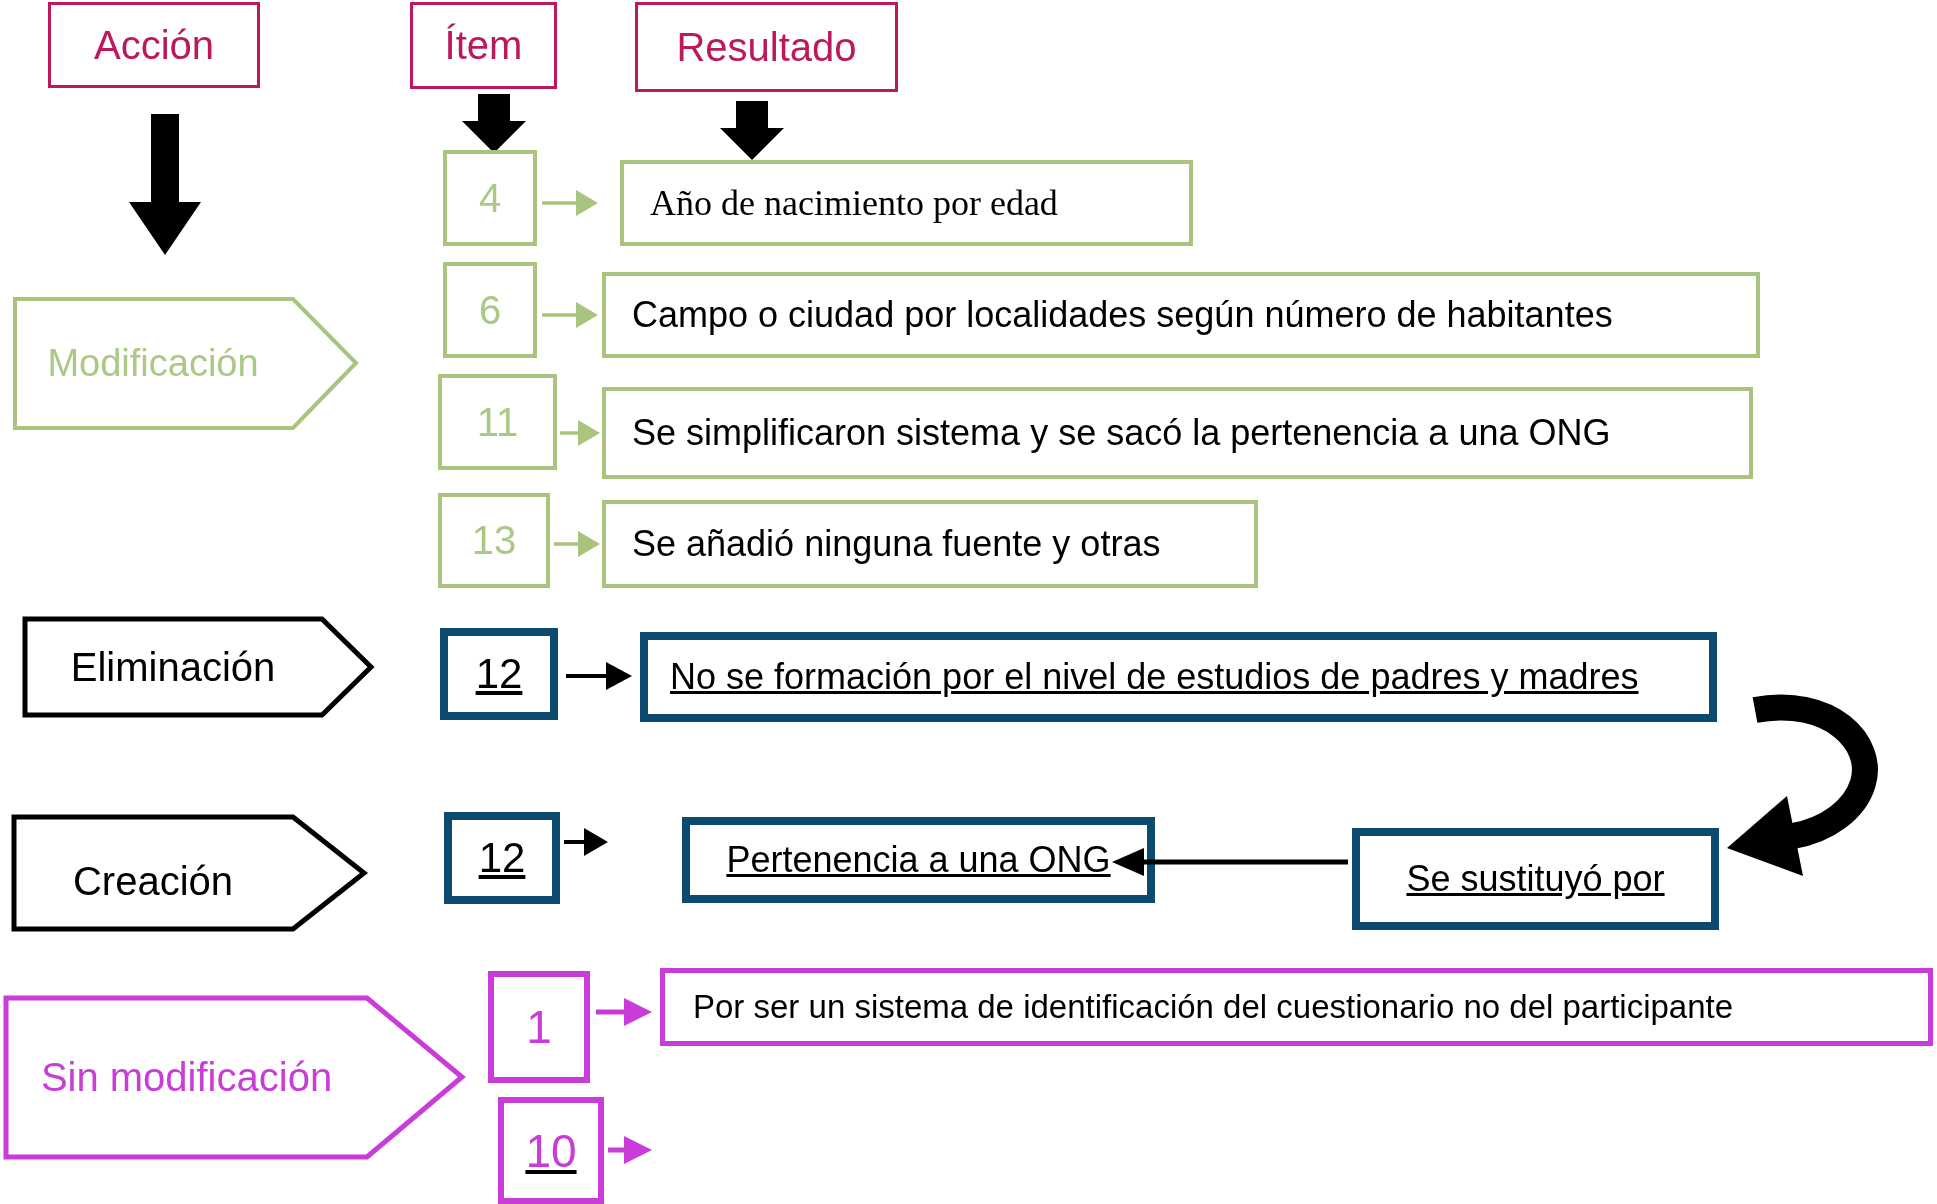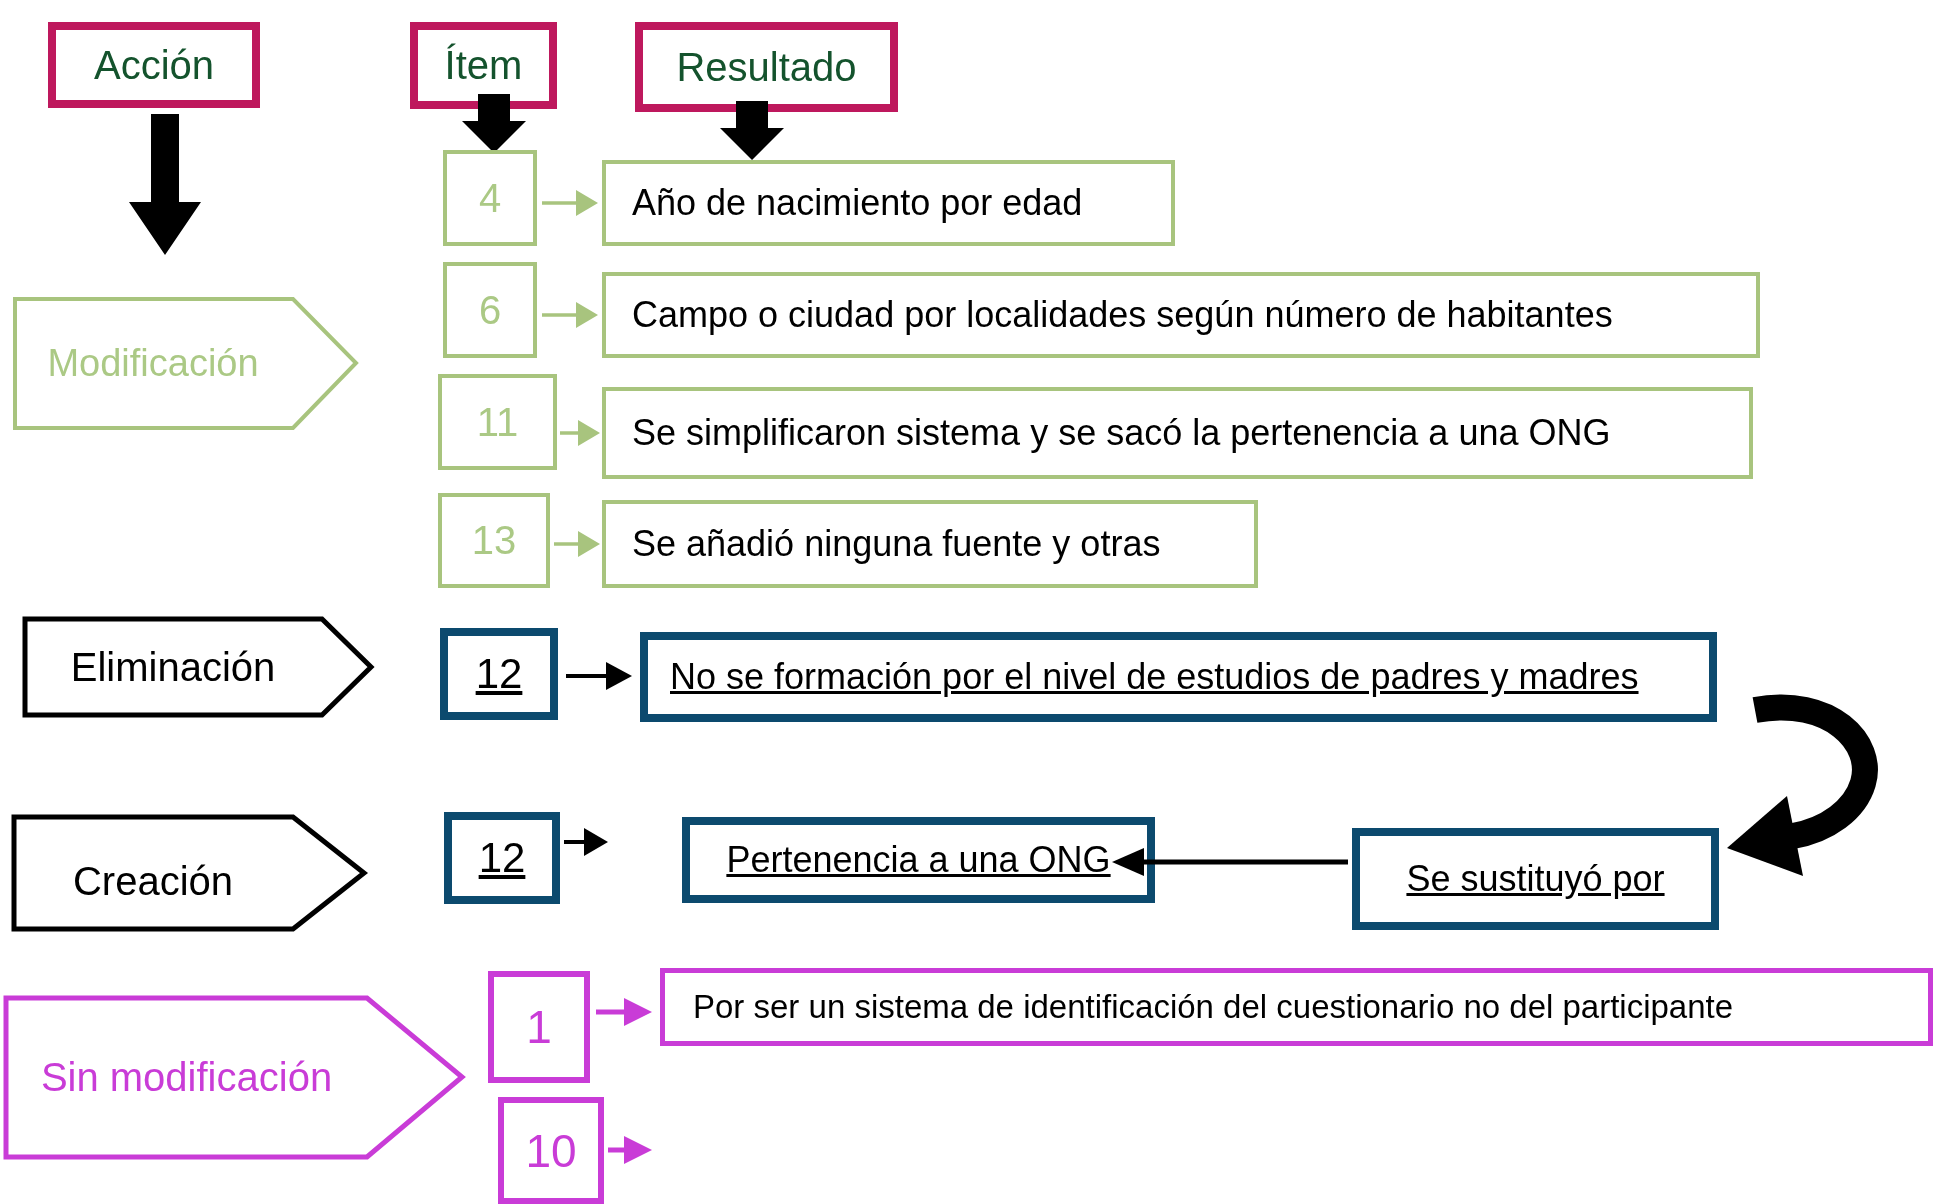--- a/index.html
+++ b/index.html
@@ -3,23 +3,23 @@
 <meta charset="utf-8">
 <style>
   html,body{margin:0;padding:0;background:#fff;}
   *{box-sizing:border-box;}
   .stage{
     position:relative;width:1937px;height:1204px;background:#ffffff;
     font-family:"Liberation Sans",sans-serif;color:#000;overflow:hidden;
   }
   .abs{position:absolute;}
   .hdr{
-    border:8px solid #be185d;background:#fff;
+    border:3px solid #be185d;background:#fff;
     display:flex;align-items:center;justify-content:center;
-    font-size:40px;color:#14532d;margin-top:20px;
+    font-size:40px;color:#be185d;
   }
   .ibox{
     background:#fff;display:flex;align-items:center;justify-content:center;
   }
   .rbox{
     background:#fff;display:flex;align-items:center;
   }
   .centered{justify-content:center;}
   .b-green{border:4px solid #A8C47E;}
   .b-black{border:8px solid #0c4a6e;text-decoration:underline;}
@@ -89,21 +89,21 @@
   </svg>
   <svg class="conn" style="left:560px;top:415px;" width="42" height="36">
     <line x1="0" y1="18" x2="18" y2="18" stroke="#A8C47E" stroke-width="3.5"></line>
     <polygon points="18,5 18,31 40,18" fill="#A8C47E"></polygon>
   </svg>
   <svg class="conn" style="left:554px;top:526px;" width="48" height="36">
     <line x1="0" y1="18" x2="24" y2="18" stroke="#A8C47E" stroke-width="3.5"></line>
     <polygon points="24,5 24,31 46,18" fill="#A8C47E"></polygon>
   </svg>
 
-  <div class="abs rbox res b-green" style="left:602px;top:160px;width:573px;height:86px;">Año de nacimiento por edad</div>
+  <div class="abs rbox res b-green" style="left:620px;top:160px;width:573px;height:86px;font-family:Liberation Serif, serif;">Año de nacimiento por edad</div>
   <div class="abs rbox res b-green" style="left:602px;top:272px;width:1158px;height:86px;">Campo o ciudad por localidades según número de habitantes</div>
   <div class="abs rbox res b-green" style="left:602px;top:387px;width:1151px;height:92px;">Se simplificaron sistema y se sacó la pertenencia a una ONG</div>
   <div class="abs rbox res b-green" style="left:602px;top:500px;width:656px;height:88px;">Se añadió ninguna fuente y otras</div>
 
   <div class="chev" style="left:22px;top:616px;width:352px;height:102px;">
     <svg width="352" height="102">
       <polygon points="3,3 300,3 349,51 300,99 3,99" fill="#fff" stroke="#000" stroke-width="5"></polygon>
     </svg>
     <span class="lbl" style="padding-right:50px;font-size:40px;">Eliminación</span>
   </div>
@@ -152,21 +152,21 @@
   <div class="chev" style="left:3px;top:995px;width:462px;height:165px;">
     <svg width="462" height="165">
       <polygon points="3,3 364,3 459,82 364,162 3,162" fill="#fff" stroke="#C93CD7" stroke-width="5"></polygon>
     </svg>
     <span class="lbl t-magenta" style="padding-right:95px;font-size:40px;">Sin modificación</span>
   </div>
 
   <div class="abs ibox b-magenta-thick" style="left:488px;top:971px;width:102px;height:112px;">
     <span class="num-big t-magenta">1</span>
   </div>
-  <div class="abs ibox b-magenta-thick" style="left:498px;top:1097px;width:106px;height:107px;">
+  <div class="abs ibox b-magenta-thick" style="left:498px;top:1097px;width:106px;height:107px;text-decoration:underline;">
     <span class="num-big t-magenta">10</span>
   </div>
 
   <svg class="conn" style="left:596px;top:992px;" width="60" height="40">
     <line x1="0" y1="20" x2="28" y2="20" stroke="#C93CD7" stroke-width="5"></line>
     <polygon points="28,6 28,34 56,20" fill="#C93CD7"></polygon>
   </svg>
   <svg class="conn" style="left:608px;top:1130px;" width="46" height="40">
     <line x1="0" y1="20" x2="16" y2="20" stroke="#C93CD7" stroke-width="5"></line>
     <polygon points="16,6 16,34 44,20" fill="#C93CD7"></polygon>

